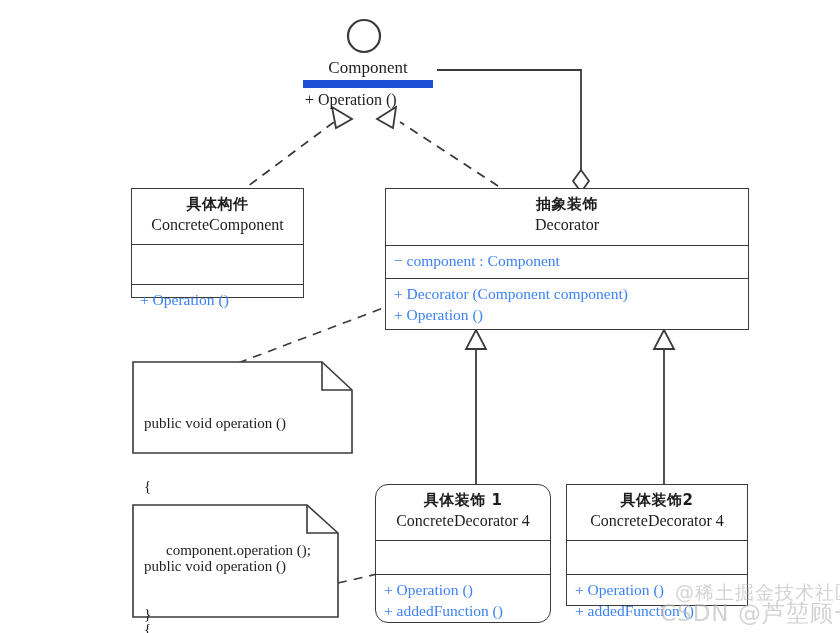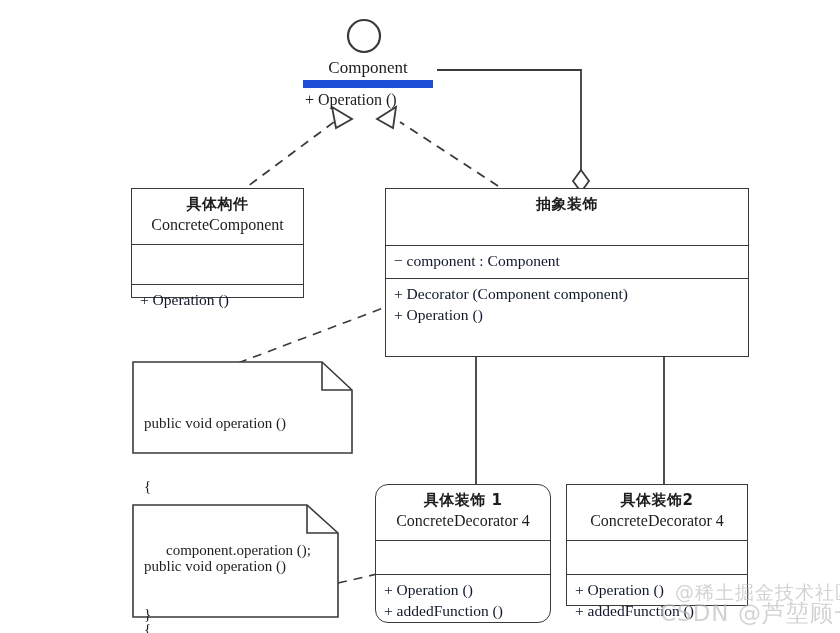--- a/index.html
+++ b/index.html
@@ -54,21 +54,21 @@
   }
   .cmp-title .en {
     display: block;
     font-size: 16px;
     color: #1d1d1d;
     margin-top: 1px;
   }
   .cmp-body {
     padding: 5px 8px 6px 8px;
     font-size: 15.5px;
-    color: #0f172a;
+    color: #3b82f6;
     line-height: 1.34;
   }
   .cmp-body.empty { min-height: 26px; padding: 0; }
   .cmp-line { white-space: pre; }
 
   
   .iface-wrap {
     position: absolute;
     z-index: 5;
   }
@@ -164,23 +164,24 @@
       <span class="en">ConcreteComponent</span>
     </div>
     <div class="uml-compartment cmp-body empty" style="height:40px;">
       <span class="cmp-line"></span>
     </div>
     <div class="uml-compartment cmp-body" style="height:38px;">
       <div class="cmp-line">+ Operation ()</div>
     </div>
   </div>
 
-  <div class="uml-box" style="left:385px; top:188px; width:364px; height:169px;">
+  <div class="uml-box" style="left:385px; top:188px; width:364px; height:142px;">
     <div class="uml-compartment cmp-title" style="height:57px;">
       <span class="zh">抽象装饰</span>
+      <span class="en">Decorator</span>
     </div>
     <div class="uml-compartment cmp-body" style="height:33px;">
       <div class="cmp-line">− component : Component</div>
     </div>
     <div class="uml-compartment cmp-body" style="height:52px;">
       <div class="cmp-line">+ Decorator (Component component)</div>
       <div class="cmp-line">+ Operation ()</div>
     </div>
   </div>
 

